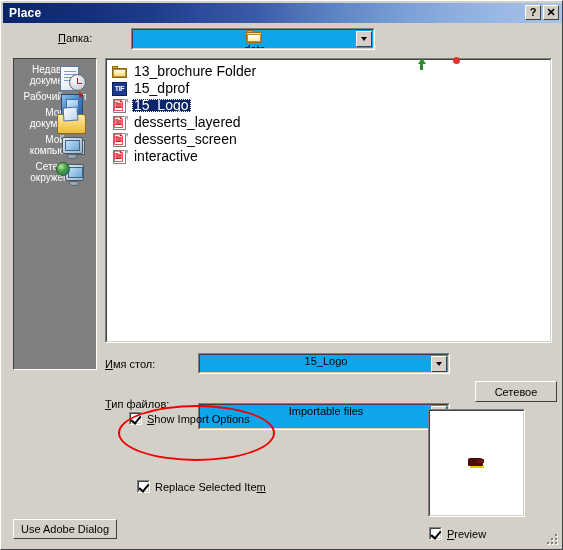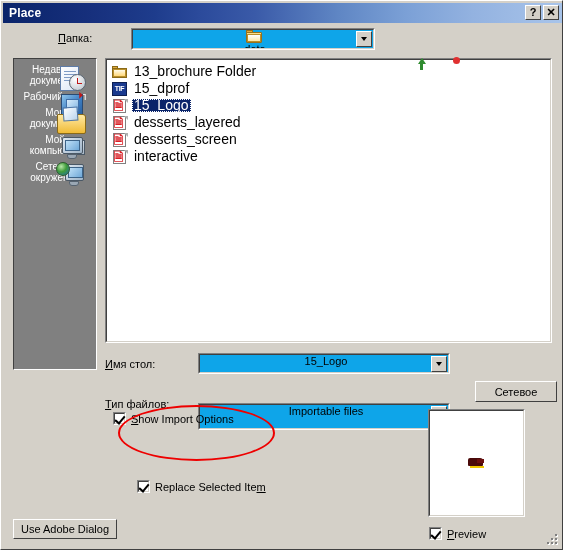--- a/index.html
+++ b/index.html
@@ -610,21 +610,21 @@
   .chk-box.checked::after {
     content: "";
     position: absolute;
     left: 3px; top: 1px;
     width: 4px; height: 8px;
     border-right: 2px solid #000000;
     border-bottom: 2px solid #000000;
     transform: rotate(40deg);
   }
   .chk-label u { text-decoration: underline; }
-  #chk-show-import { left: 112px; top: 411px; }
+  #chk-show-import { left: 128px; top: 411px; }
   #chk-replace-selected { left: 136px; top: 432px; margin-top: 47px; }
   #chk-preview { left: 428px; top: 526px; }
 
   
   #annotation-ellipse {
     position: absolute;
     left: 117px; top: 404px;
     width: 157px; height: 56px;
     border: 2px solid #ee0000;
     border-radius: 50%;

